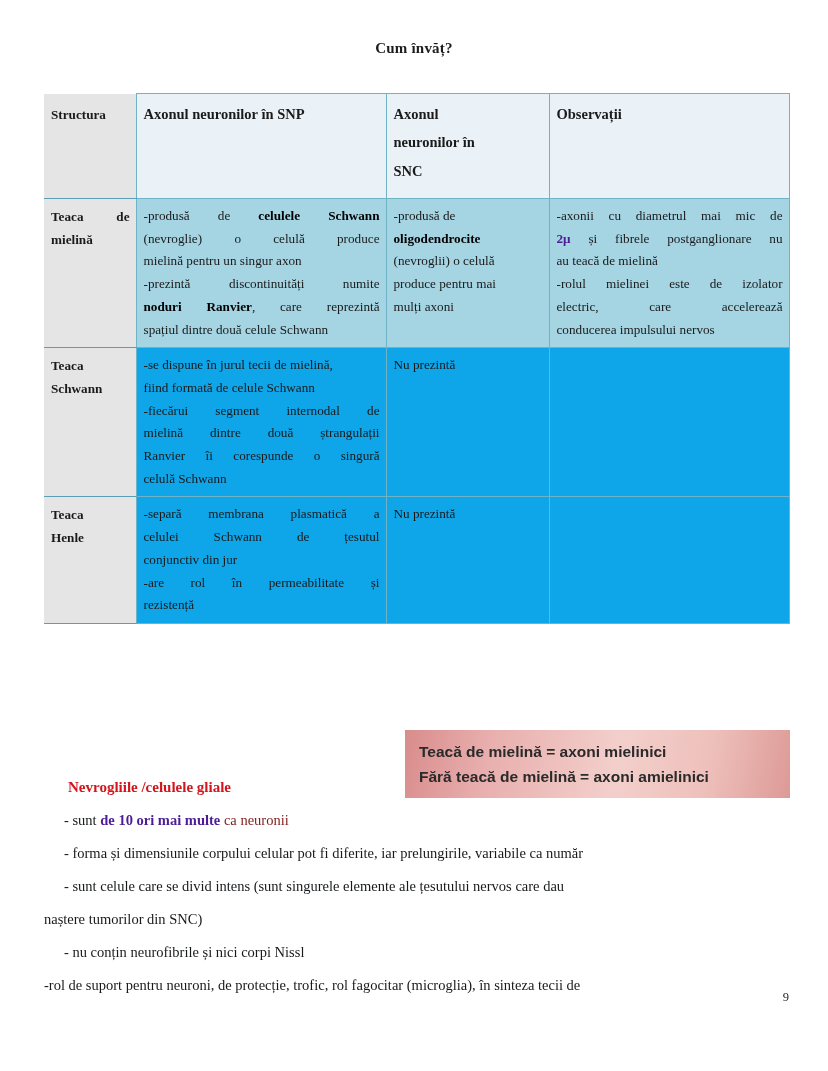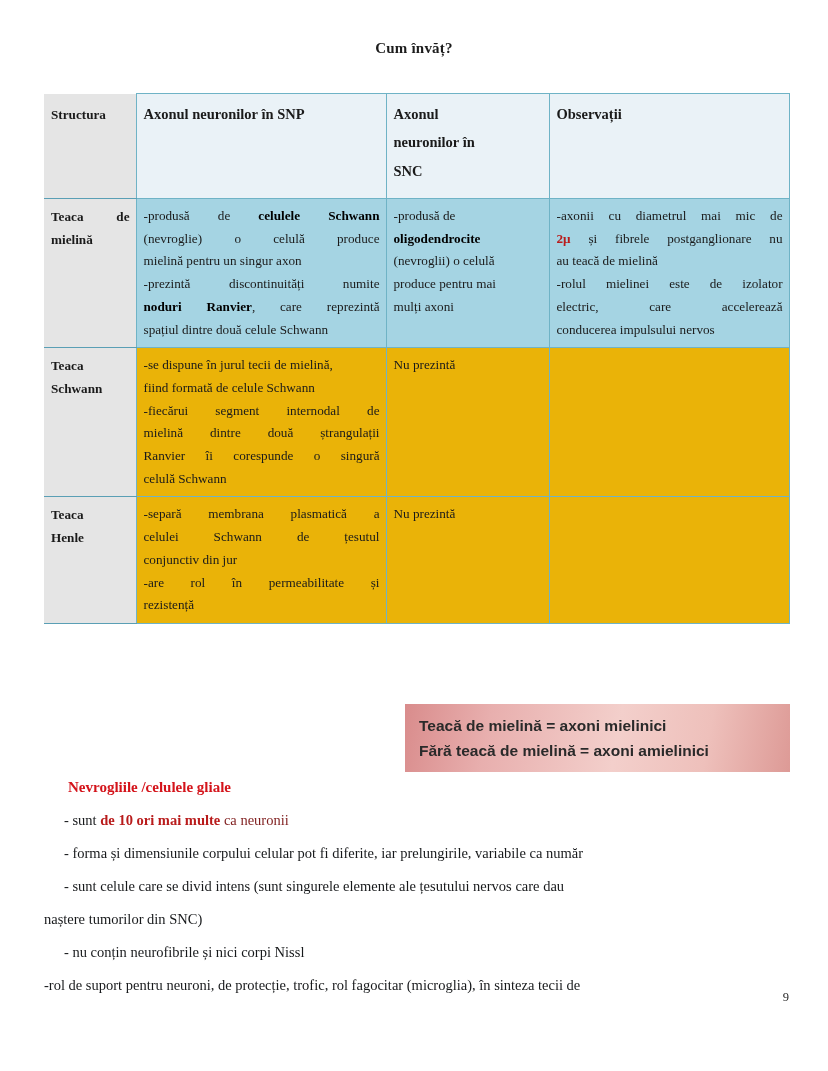--- a/index.html
+++ b/index.html
@@ -92,45 +92,45 @@
   tr.hdr td.struct {
     border-top: none;
     border-bottom: 1.6px solid #5a9fb5;
     vertical-align: top;
     padding-top: 10px;
   }
 
   
   tr.r1 td.body-cell { background: #a5d4e3; }
   
-  tr.r2 td.body-cell, tr.r3 td.body-cell { background: #eab308; }
+  tr.r2 td.body-cell, tr.r3 td.body-cell { background: #0ea5e9; }
 
   tr.r1 td.struct, tr.r2 td.struct, tr.r3 td.struct {
     padding-top: 7px;
   }
 
   .hl-blue {
     color: #000000;
     font-weight: bold;
   }
   .hl-orange {
-    color: #b91c1c;
+    color: #4c1d95;
     font-weight: bold;
   }
 
   .cell-line { display: block; }
   .cell-line.just {
     text-align: justify;
     text-align-last: justify;
   }
 
   
   .callout {
     position: absolute;
-    top: 704px;
+    top: 730px;
     left: 405px;
     width: 385px;
     height: 68px;
     box-sizing: border-box;
     padding: 9px 14px 0 14px;
     background: linear-gradient(100deg,
                 #d98c8c 0%,
                 #e8afae 22%,
                 #f3cfcb 55%,
                 #eec0bb 78%,

